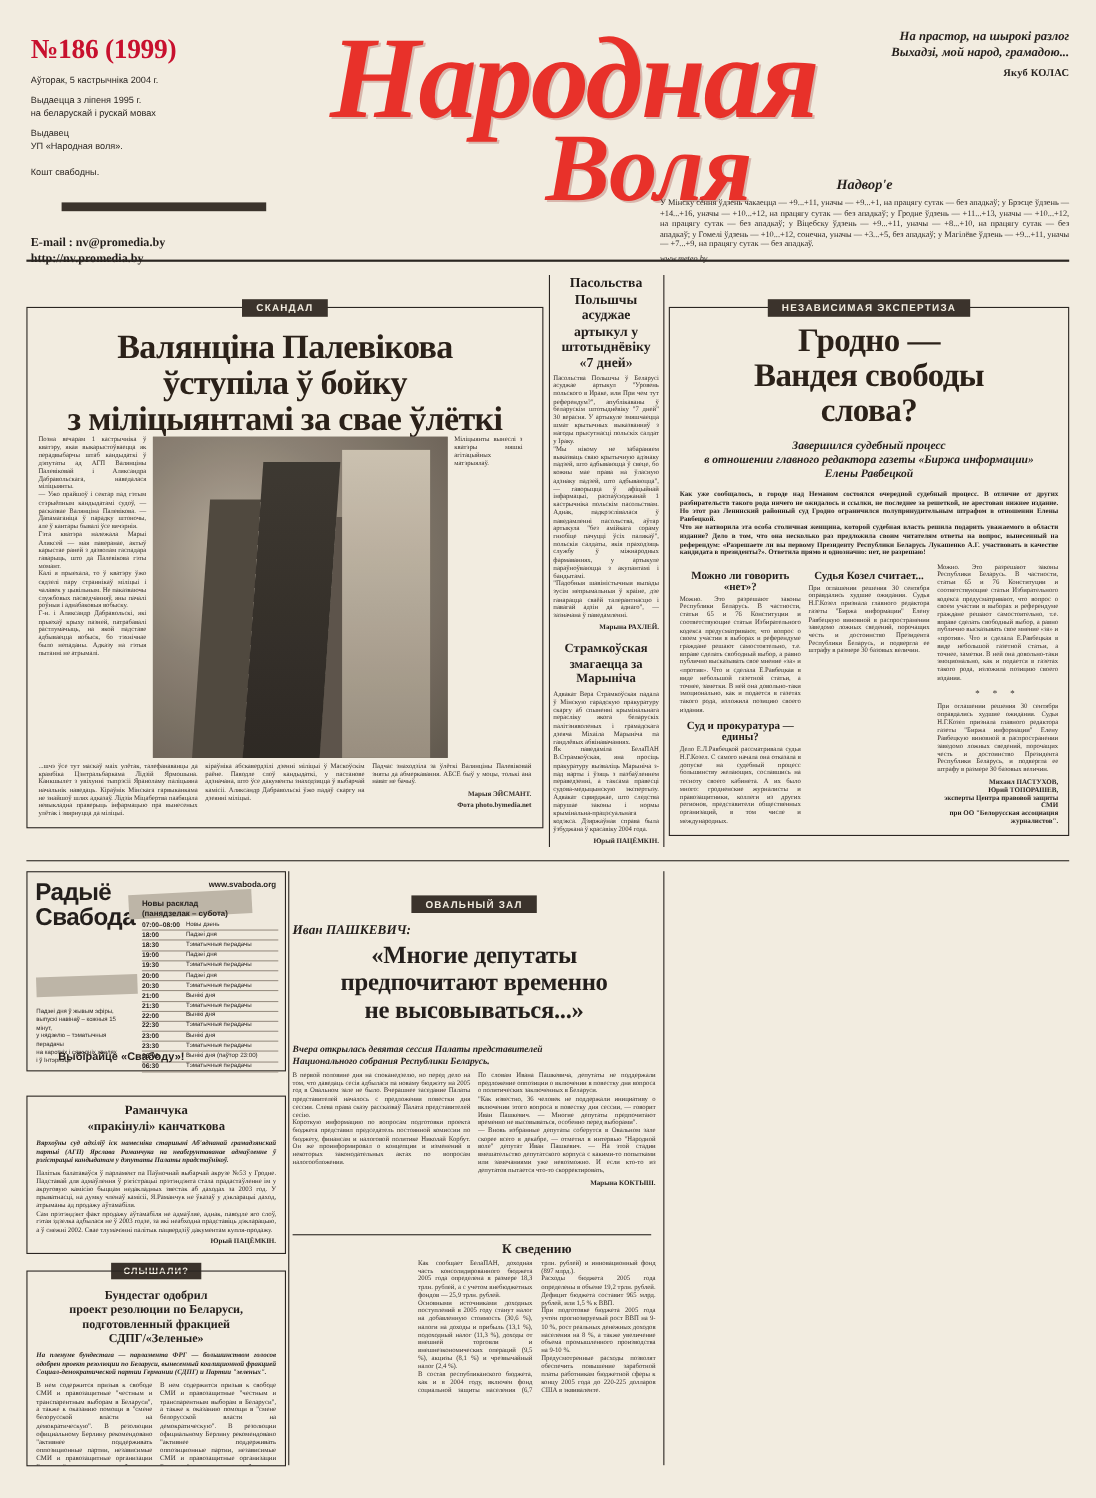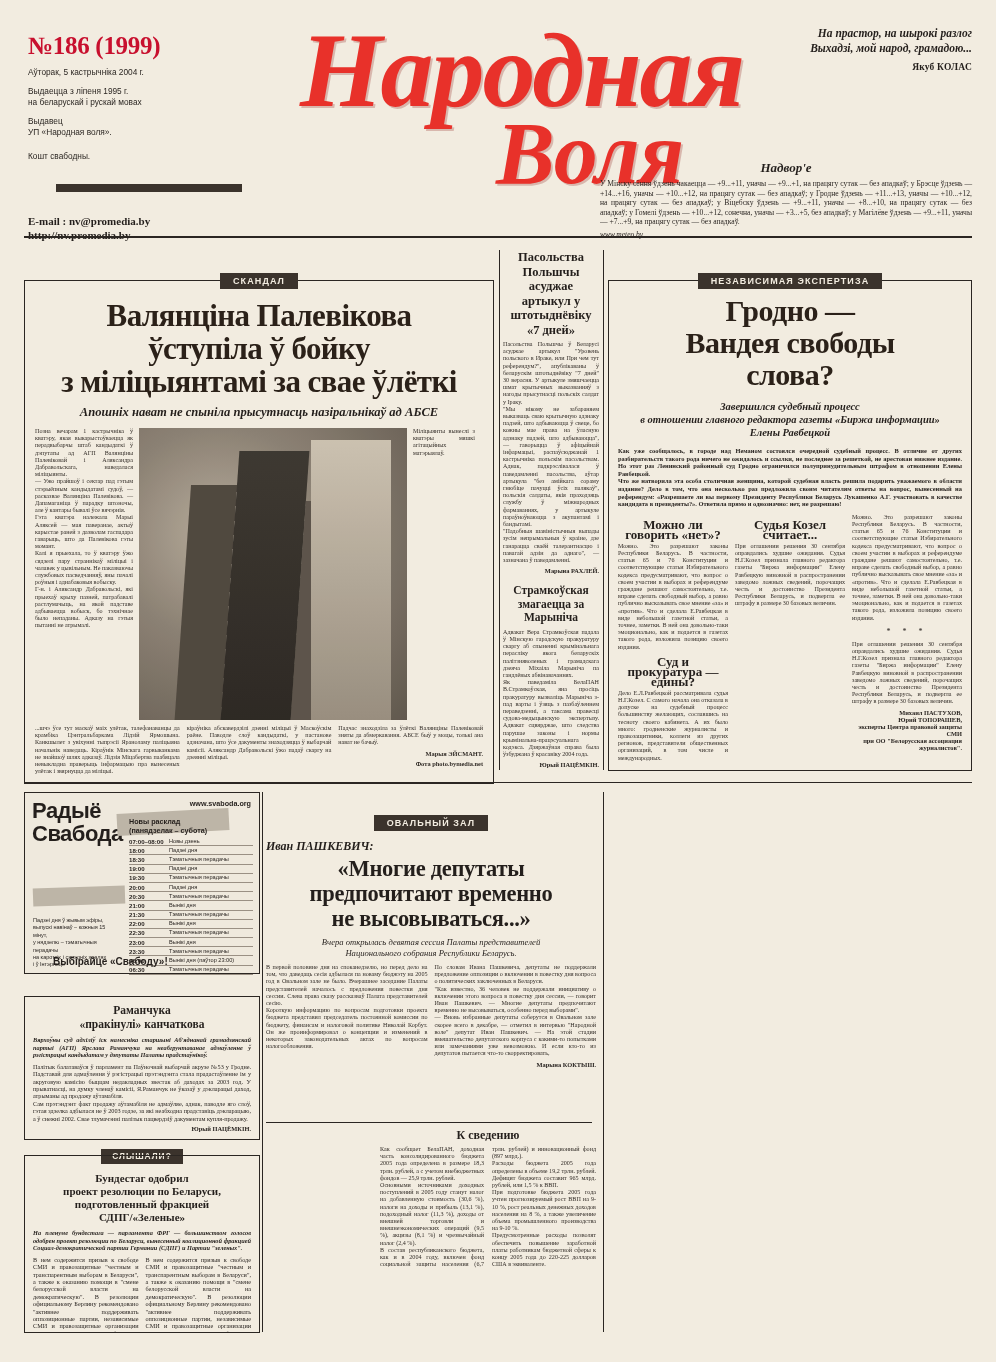--- a/index.html
+++ b/index.html
@@ -104,42 +104,42 @@
   .vrule { position:absolute; width:1px; background:#2b2622; }
 
   
   .artC { position:absolute; left:608px; top:250px; width:364px; }
   .artC-box { border:1.3px solid #2b2622; padding:10px 9px 8px 9px; margin-top:-9px; }
   .artC-h1 { text-align:center; font-weight:bold; font-size:30px; line-height:32px; color:#2b2119; letter-spacing:-0.5px; margin:4px 0 0 0; }
   .artC-sub { text-align:center; font-style:italic; font-weight:bold; font-size:10.5px; line-height:13px; margin:9px 0 8px 0; }
   .artC-lead { font-size:6.4px; line-height:7.6px; text-align:justify; font-weight:bold; }
   .artC-cols { display:flex; gap:7px; margin-top:6px; }
   .artC-cols > div { flex:1; }
-  .sub-h { text-align:center; font-weight:bold; font-size:13px; line-height:10px; margin:6px 0 3px 0; }
+  .sub-h { text-align:center; font-weight:bold; font-size:10px; line-height:10px; margin:6px 0 3px 0; }
   .hrule { height:1.3px; background:#2b2622; }
 
   
   .radio { position:absolute; left:24px; top:792px; width:236px; height:182px; border:1.3px solid #2b2622; background:#efe9dd; padding:6px 7px; }
   .radio-brand { font-family:"Liberation Sans", sans-serif; font-weight:bold; font-size:22px; line-height:23px; letter-spacing:-0.5px; }
   .radio-url { position:absolute; right:8px; top:6px; font-family:"Liberation Sans", sans-serif; font-weight:bold; font-size:7.2px; }
   .radio-smear { position:absolute; left:92px; top:18px; width:112px; height:22px; background:#bdb5a7; transform:rotate(-3deg); }
   .radio-smear2 { position:absolute; left:8px; top:94px; width:92px; height:18px; background:#bdb5a7; transform:rotate(-2deg); }
   .radio-sched-h { position:absolute; left:104px; top:24px; font-family:"Liberation Sans", sans-serif; font-weight:bold; font-size:7.2px; line-height:9px; }
   .sched { position:absolute; left:104px; top:44px; width:124px; }
   .sched-row { display:flex; border-bottom:0.6px solid #9a9084; padding:0.6px 0; }
   .sched-t { width:40px; font-family:"Liberation Sans", sans-serif; font-weight:bold; font-size:6.1px; }
   .sched-n { flex:1; font-family:"Liberation Sans", sans-serif; font-size:5.6px; }
   .radio-note { position:absolute; left:8px; top:124px; width:88px; font-family:"Liberation Sans", sans-serif; font-size:5.5px; line-height:7.4px; }
   .radio-slogan { position:absolute; left:8px; bottom:6px; font-family:"Liberation Sans", sans-serif; font-weight:bold; font-size:10px;padding-left:20px; }
 
   
   .artD { position:absolute; left:266px; top:792px; width:330px; }
   .artD-name { font-weight:bold; font-style:italic; font-size:12px; margin:8px 0 2px 0; }
   .artD-h1 { text-align:center; font-weight:bold; font-size:22.5px; line-height:25px; letter-spacing:-0.3px; margin:0; }
-  .artD-sub { text-align:center; font-style:italic; font-weight:normal; font-size:8.6px; line-height:10.5px; margin:6px 0 6px 0; }
+  .artD-sub { font-style:italic; font-weight:bold; font-size:8.6px; line-height:10.5px; margin:18px 0 6px 0; }
   .artD-cols { display:flex; gap:7px; }
   .artD-cols > div { flex:1; }
 
   
   .boxL { position:absolute; left:24px; width:236px; border:1.3px solid #2b2622; padding:7px 8px; }
   .boxL-h { text-align:center; font-weight:bold; font-size:11.5px; line-height:13.5px; margin:0 0 5px 0; }
   .boxL-lead { font-style:italic; font-weight:bold; font-size:6.3px; line-height:7.6px; text-align:justify; margin-bottom:4px; }
   .boxL-body { font-size:6.2px; line-height:7.4px; text-align:justify; }
 
   
@@ -198,21 +198,20 @@
   <div class="artA">
     <div class="kicker-holder">
       <span class="kicker">СКАНДАЛ</span>
     </div>
     <div class="artA-box">
       <h1 class="artA-h1">
         <span>Валянціна Палевікова</span><br>
         <span>ўступіла ў бойку</span><br>
         <span>з міліцыянтамі за свае ўлёткі</span>
       </h1>
-      <div class="artA-sub">Апошніх нават не спыніла прысутнасць назіральнікаў ад АБСЕ</div>
 
       <div class="artA-grid">
         <div class="artA-c1 col-text">
           <div style="white-space:pre-line">Позна вечарам 1 кастрычніка ў кватэру, якая выкарыстоўваецца як перадвыбарчы штаб кандыдаткі ў дэпутаты ад АГП Валянціны Палевіковай і Аляксандра Дабравольскага, наведалася міліцыянты.
 — Ужо прайшоў і сектар пад гэтым стэрыёпным кандыдатамі судоў, — расказвае Валянціна Палевікова. — Дапамаганіца ў парадку штоночы, але ў кантары бывалі ўсе вячэрнія.
 Гэта кватэра належала Марыі Аляксей — мая паверанае, актыў карыстае раней з дазволам гаспадара гаварыць, што да Палевікова гэты момант.
 Калі я прыехала, то ў кватэру ўжо сядзелі пару страннікаў міліцыі і чалавек у цывільным. Не паказваючы службовых пасведчанняў, яны пачалі роўныя і аднабаковыя вобыску.
 Г-н. і Аляксандр Дабравольскі, які прыехаў крыху пазней, патрабавалі растлумачыць, на якой падставе адбываецца вобыск, бо тэхнічнае было непаданы. Адказу на гэтыя пытанні не атрымалі.</div>
         </div>
         <div class="artA-photo">

